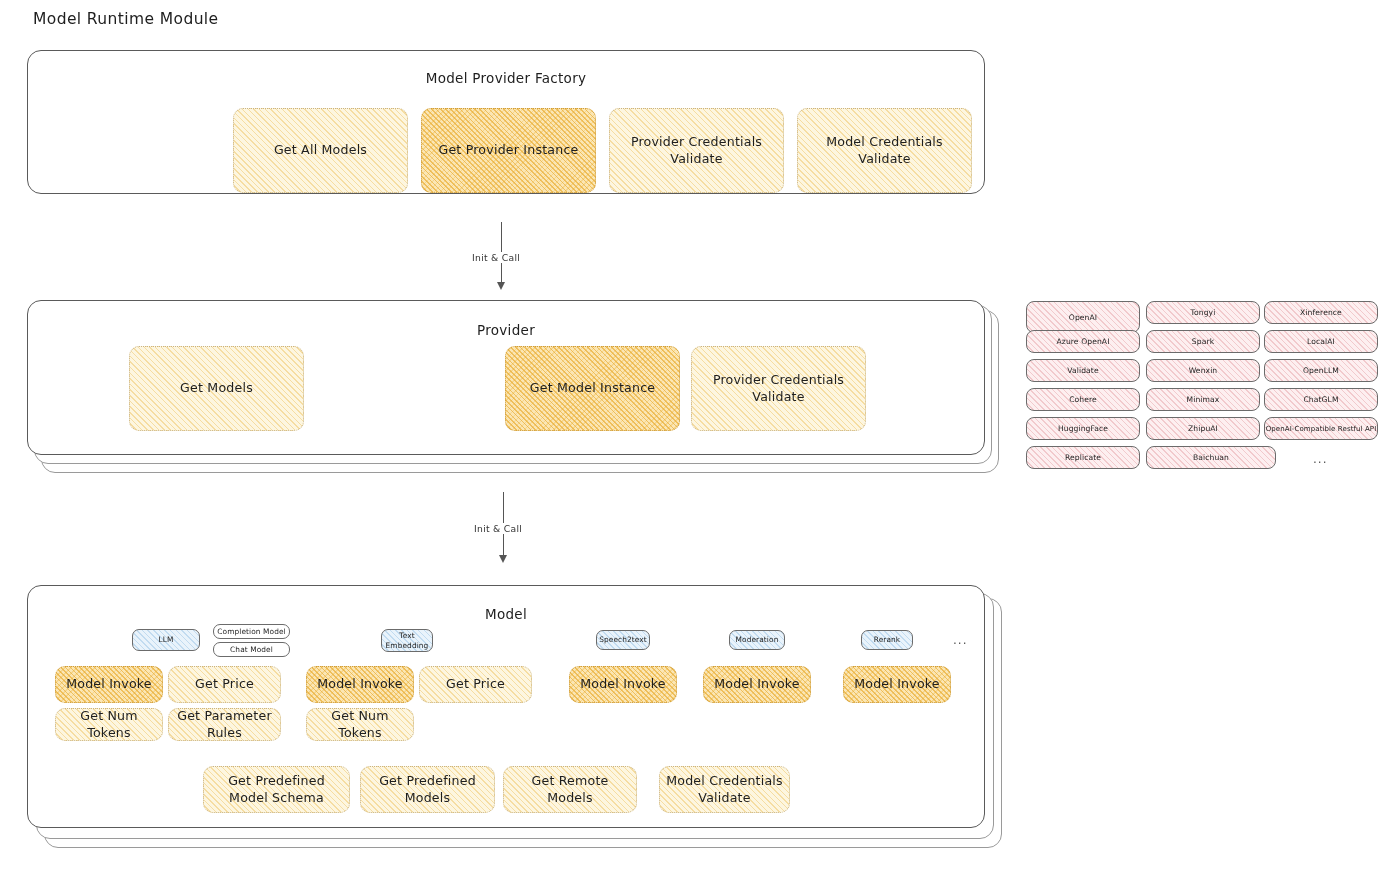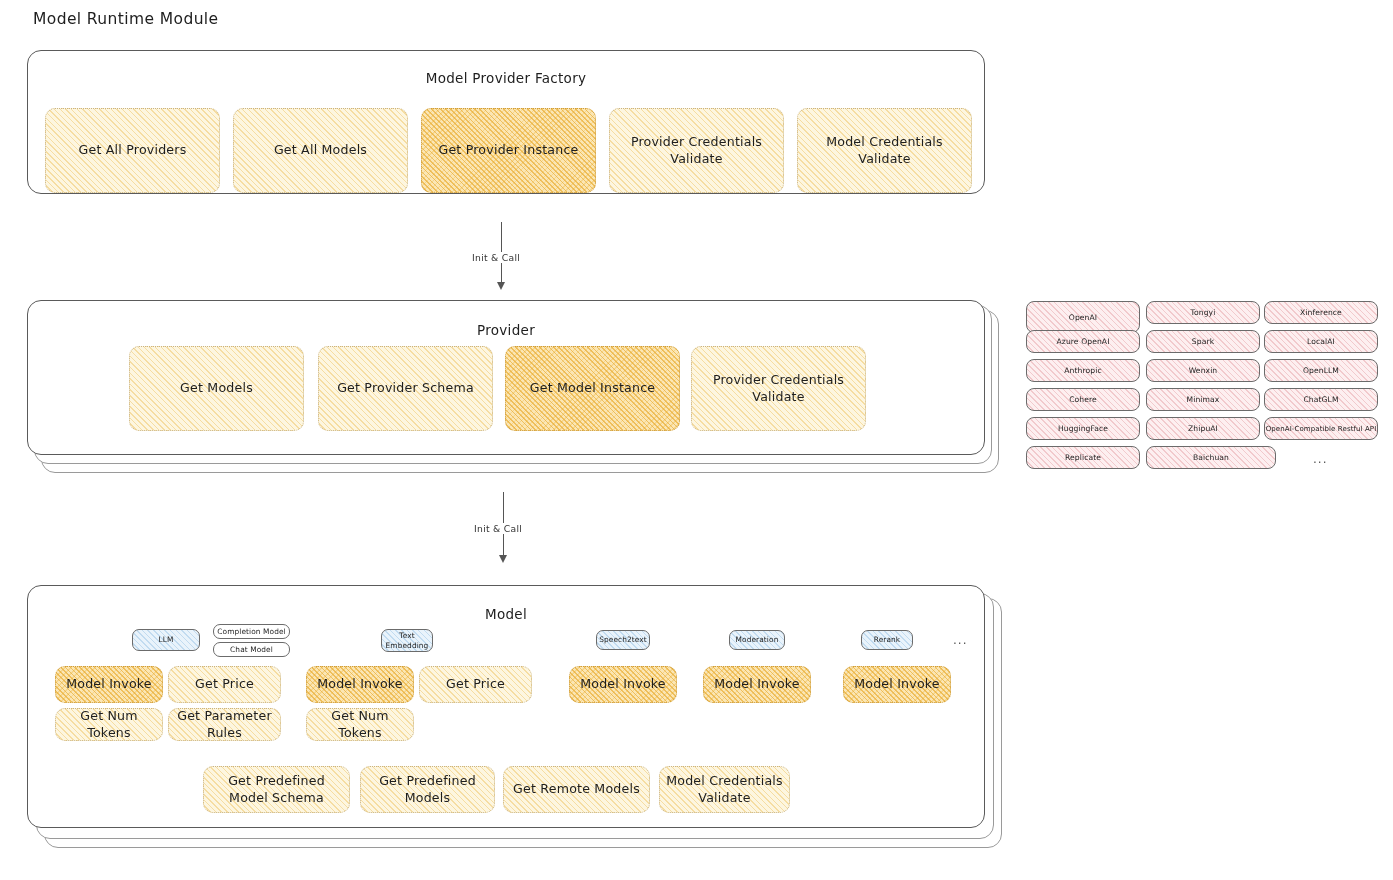--- a/index.html
+++ b/index.html
@@ -187,23 +187,20 @@
   }
 </style>
 </head>
 <body>
 
 <div id="page-title">Model Runtime Module</div>
 
 <div class="sketch-box" style="left:27px; top:50px; width:958px; height:144px;">
   <div class="section-title" style="top:19px;">Model Provider Factory</div>
 
-  <div class="card cream" style="left:17px; top:57px; width:175px; height:85px;">
-    <span>Get All Providers</span>
-  </div>
   <div class="card cream" style="left:205px; top:57px; width:175px; height:85px;">
     <span>Get All Models</span>
   </div>
   <div class="card amber" style="left:393px; top:57px; width:175px; height:85px;">
     <span>Get Provider Instance</span>
   </div>
   <div class="card cream" style="left:581px; top:57px; width:175px; height:85px;">
     <span>Provider Credentials Validate</span>
   </div>
   <div class="card cream" style="left:769px; top:57px; width:175px; height:85px;">
@@ -216,39 +213,36 @@
 <div class="arrow-label" style="left:468px; top:252px;">Init &amp; Call</div>
 
 <div class="stack-shadow" style="left:41px; top:310px; width:958px; height:163px;"></div>
 <div class="stack-shadow" style="left:34px; top:305px; width:958px; height:159px;"></div>
 <div class="sketch-box" style="left:27px; top:300px; width:958px; height:155px; z-index:2;">
   <div class="section-title" style="top:21px;">Provider</div>
 
   <div class="card cream" style="left:101px; top:45px; width:175px; height:85px;">
     <span>Get Models</span>
   </div>
-  <div class="card cream" style="left:290px; top:45px; width:175px; height:85px;">
-    <span>Get Provider Schema</span>
-  </div>
   <div class="card amber" style="left:477px; top:45px; width:175px; height:85px;">
     <span>Get Model Instance</span>
   </div>
   <div class="card cream" style="left:663px; top:45px; width:175px; height:85px;">
     <span>Provider Credentials Validate</span>
   </div>
 </div>
 
 <div class="chip-pink" style="left:1026px; top:301px; width:114px; height:32px;">
   <span>OpenAI</span>
 </div>
 <div class="chip-pink" style="left:1026px; top:330px; width:114px; height:23px;">
   <span>Azure OpenAI</span>
 </div>
 <div class="chip-pink" style="left:1026px; top:359px; width:114px; height:23px;">
-  <span>Anthropic</span>
+  <span>Validate</span>
 </div>
 <div class="chip-pink" style="left:1026px; top:388px; width:114px; height:23px;">
   <span>Cohere</span>
 </div>
 <div class="chip-pink" style="left:1026px; top:417px; width:114px; height:23px;">
   <span>HuggingFace</span>
 </div>
 <div class="chip-pink" style="left:1026px; top:446px; width:114px; height:23px;">
   <span>Replicate</span>
 </div>
@@ -356,19 +350,19 @@
   </div>
 
   <div class="ellipsis-mark" style="left:925px; top:47px;">...</div>
 
   <div class="card cream" style="left:175px; top:180px; width:147px; height:47px;">
     <span>Get Predefined Model Schema</span>
   </div>
   <div class="card cream" style="left:332px; top:180px; width:135px; height:47px;">
     <span>Get Predefined Models</span>
   </div>
-  <div class="card cream" style="left:475px; top:180px; width:147px; height:47px;">
+  <div class="card cream" style="left:475px; top:180px; width:134px; height:47px;">
     <span>Get Remote Models</span>
   </div>
   <div class="card cream" style="left:631px; top:180px; width:131px; height:47px;">
     <span>Model Credentials Validate</span>
   </div>
 </div>
 
 </body></html>

